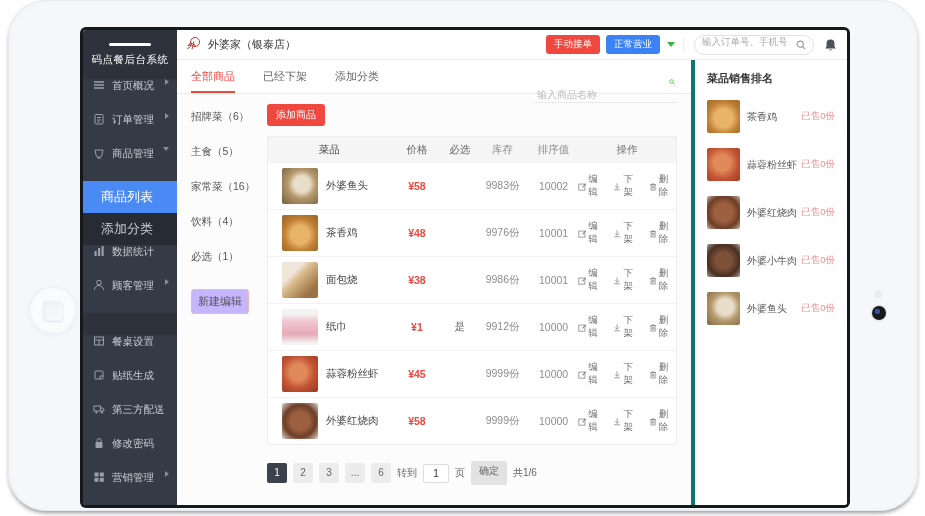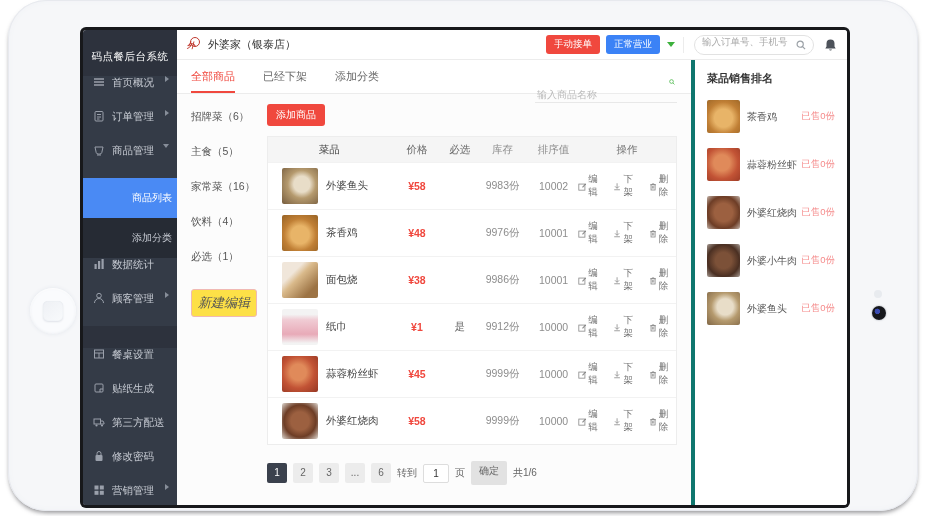--- a/index.html
+++ b/index.html
@@ -27,21 +27,21 @@
   .logo-box { width:42px; height:42px; background:#fff; border-radius:4px; margin:13px auto 7px; position:relative; overflow:hidden; }
   .sys-title { color:#fff; font-size:10.5px; text-align:center; margin-bottom:12px; letter-spacing:.5px; }
   .menu-group { background:#343b47; }
   .menu-group.g2 { margin-top:22px; }
   .menu-item { height:34px; display:flex; align-items:flex-start; padding:0 8px 0 10px; font-size:10.5px; cursor:pointer; }
   .menu-item .mi-icon { width:12px; height:12px; margin-right:7px; flex-shrink:0; color:#9aa0ab; }
   .menu-item .mi-icon svg { display:block; width:12px; height:12px; }
   .arrow-r { margin-left:auto; width:0; height:0; border-left:4px solid #868d99; border-top:3px solid transparent; border-bottom:3px solid transparent; }
   .arrow-d { margin-left:auto; width:0; height:0; border-top:4px solid #868d99; border-left:3px solid transparent; border-right:3px solid transparent; }
   .submenu { background:#262b34; }
-  .submenu-item { height:40px; display:flex; align-items:center; padding-left:49px; font-size:10px; cursor:pointer; }
+  .submenu-item { height:32px; display:flex; align-items:center; padding-left:18px; font-size:13px; cursor:pointer; }
   .submenu-item.active { background:#4a8af4; color:#fff; }
 
   
   .main { flex:1; display:flex; flex-direction:column; min-width:0; }
   .topbar { height:30px; background:#fff; border-bottom:1px solid #ececec; display:flex; align-items:center; padding:0 10px; flex-shrink:0; }
   .store-logo { width:15px; height:15px; position:relative; margin-right:6px; flex-shrink:0; }
   .store-logo .c { position:absolute; left:3px; top:0; width:10px; height:10px; border:1.5px solid #c0392f; border-radius:50%; }
   .store-logo .t { position:absolute; left:0; top:3px; color:#c0392f; font-size:8px; font-weight:bold; font-style:italic; }
   .store-name { font-size:11px; color:#333; margin-right:auto; }
   .btn-red { background:#f0483e; color:#fff; font-size:9.5px; padding:3px 8px; border-radius:3px; border:none; margin-right:6px; cursor:pointer; }
@@ -62,21 +62,21 @@
   .tab.active { color:#f0483e; }
   .tab.active::after { content:""; position:absolute; left:0; right:0; bottom:0; height:2px; background:#f0483e; }
   .prod-search { margin-left:auto; align-self:center; width:142px; display:flex; align-items:center; border-bottom:1px solid #e8e8e8; padding:2px 2px; }
   .prod-search input { border:none; outline:none; flex:1; font-size:10px; color:#555; background:transparent; font-family:"Liberation Sans",sans-serif;margin-top:36px; }
   .prod-search input::placeholder { color:#bbb; }
   .icon-mag-green { width:11px; height:11px; color:#3cb13c; }
 
   .body-row { flex:1; display:flex; min-height:0; }
   .catcol { width:86px; padding:16px 0 0 14px; flex-shrink:0; }
   .cat-item { font-size:10.5px; color:#555; margin-bottom:21px; cursor:pointer; }
-  .btn-newedit { display:inline-block; border:1px solid #f0b9b4; color:#555; background:#fde047; font-size:13px; padding:4px 6px; border-radius:3px; margin-top:4px; cursor:pointer;font-style:italic; }
+  .btn-newedit { display:inline-block; border:1px solid #f0b9b4; color:#555; background:#c4b5fd; font-size:11px; padding:4px 6px; border-radius:3px; margin-top:4px; cursor:pointer; }
 
   .prodcol { flex:1; padding:8px 14px 0 4px; display:flex; flex-direction:column; min-width:0; }
   .btn-add { background:#f0483e; color:#fff; font-size:10px; border:none; padding:4px 9px; border-radius:3px; width:max-content; margin:2px 0 10px; cursor:pointer; }
 
   .ptable { background:#fff; border:1px solid #ededed; }
   .thead { display:flex; align-items:center; height:25px; background:#f5f5f5; font-size:10.5px; color:#666; }
   .trow { display:flex; align-items:center; height:47px; border-top:1px solid #f2f2f2; font-size:10.5px; }
   .col-name { flex:0 0 30%; display:flex; align-items:center; padding-left:14px; color:#444; }
   .thead .col-name { justify-content:center; padding-left:0; }
   .col-price { flex:0 0 13%; text-align:center; color:#f0483e; font-weight:bold; }

